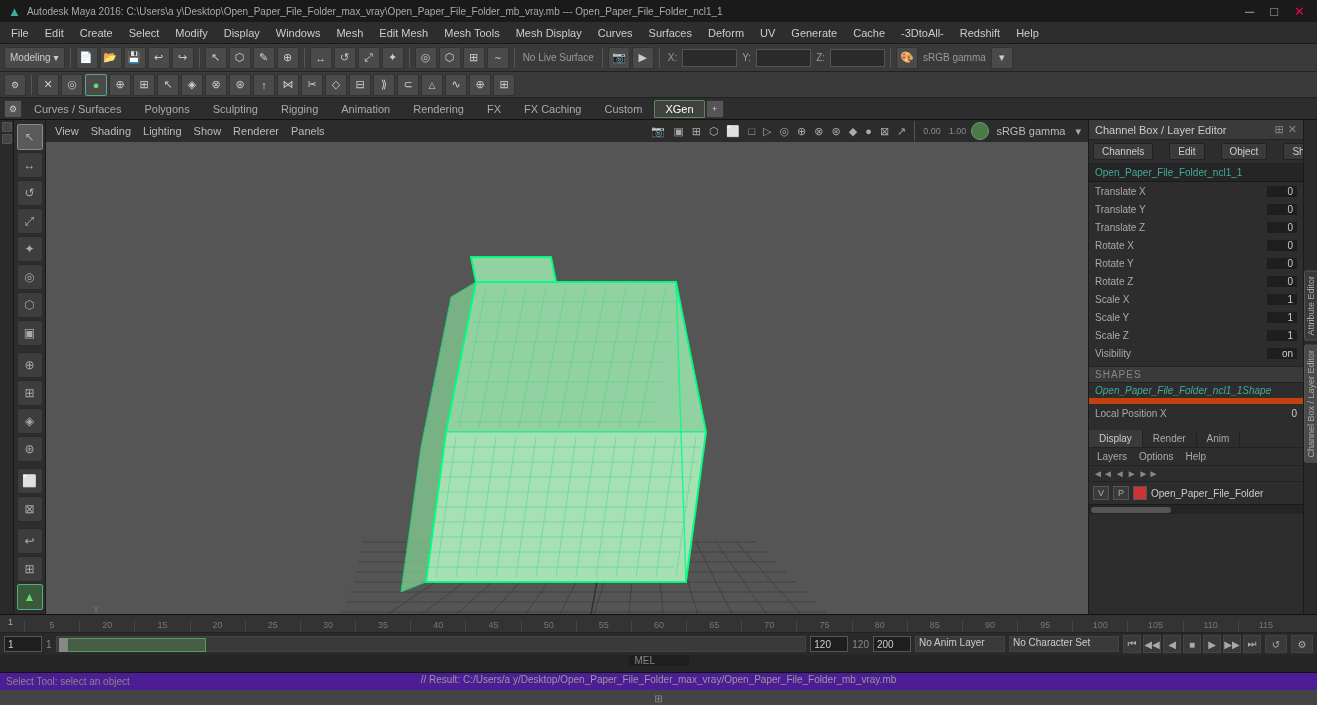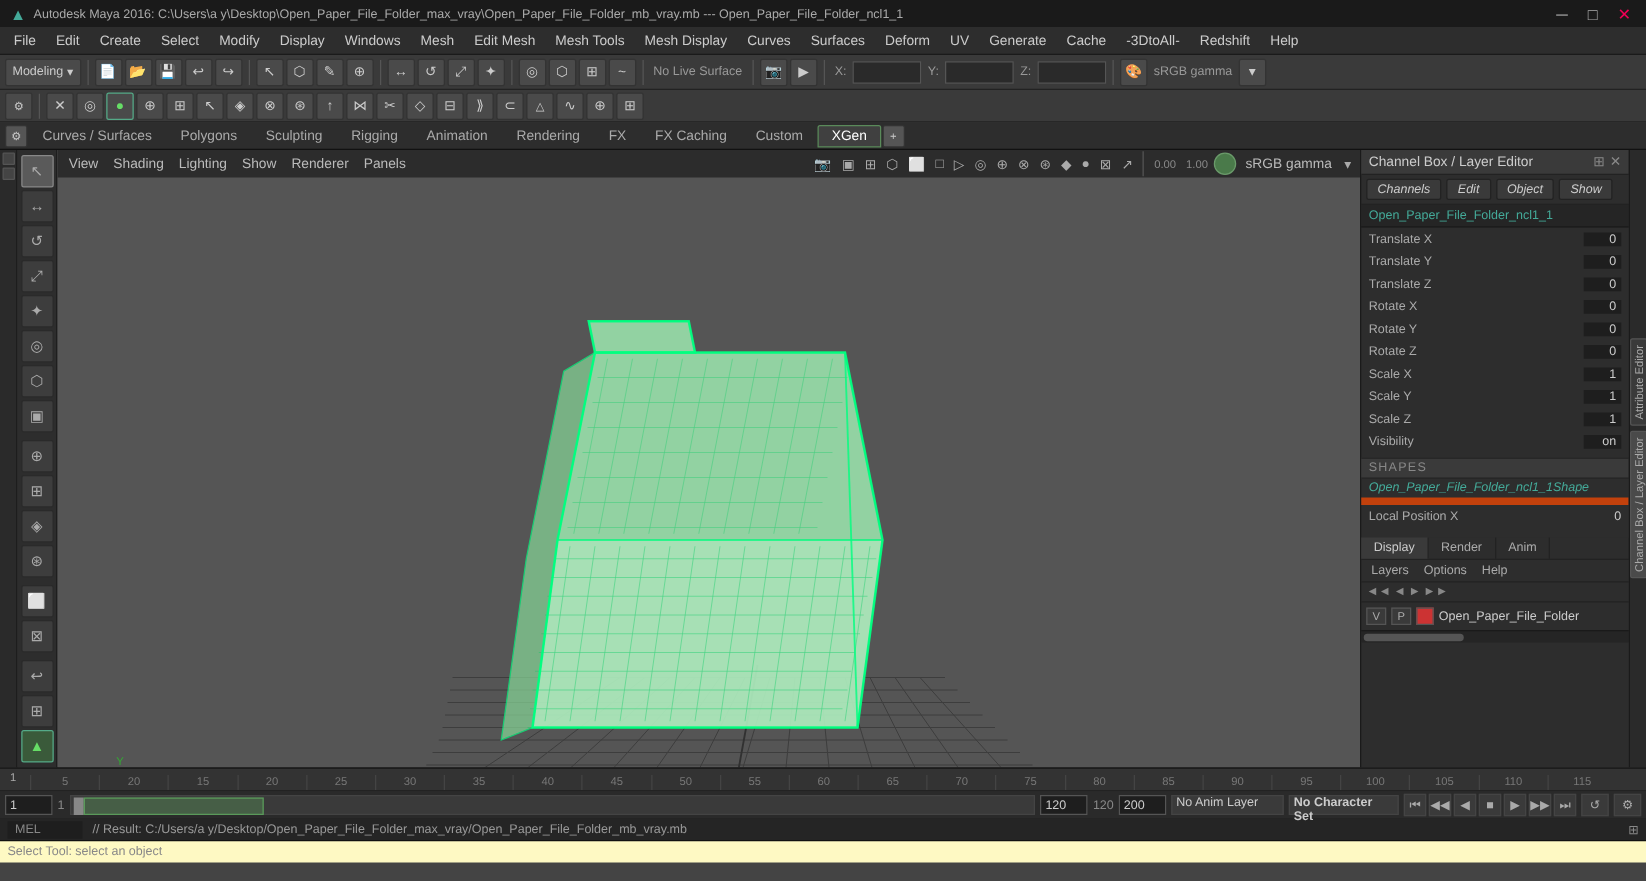--- a/index.html
+++ b/index.html
@@ -205,24 +205,23 @@
       justify-content: space-between;
       align-items: center;
     }
     .panel-header-btn {
       color: #888;
       cursor: pointer;
       font-size: 11px;
     }
     #channel-buttons {
       display: flex;
-      gap: 4px;
+      gap: 16px;
       padding: 3px 4px;
       border-bottom: 1px solid #222;
-      font-style: italic;
     }
     .ch-btn {
       padding: 2px 8px;
       font-size: 10px;
       color: #ccc;
       cursor: pointer;
       background: #3a3a3a;
       border: 1px solid #222;
       border-radius: 2px;
     }
@@ -391,20 +390,21 @@
 
     
     #statusbar {
       height: 18px;
       background: #252525;
       border-top: 1px solid #111;
       display: flex;
       align-items: center;
       padding: 0 6px;
       gap: 8px;
+      flex-direction: column;
     }
     #status-cmd { color: #888; font-size: 10px; padding: 0 6px; background: #1e1e1e; height: 14px; display: flex; align-items: center; min-width: 60px; }
     #status-msg { color: #999; font-size: 10px; flex: 1; }
     #status-icon { color: #888; font-size: 10px; cursor: pointer; }
 
     
     #attr-edge {
       width: 14px;
       background: #2a2a2a;
       border-left: 1px solid #1a1a1a;
@@ -913,21 +913,21 @@
       <div class="tl-thumb"></div>
 
       <div style="position:absolute;top:1px;left:10px;right:80%;height:14px;background:rgba(100,180,100,0.3);border:1px solid #5a9a5a;"></div>
     </div>
     <input class="tl-input" value="120" style="">
     <div class="tl-label">120</div>
     <input class="tl-input" value="200" style="">
     <div class="tl-select" style="width:90px;">
       <span>No Anim Layer</span>
     </div>
-    <div class="tl-select" style="width:88px;font-weight:bold;">
+    <div class="tl-select" style="width:110px;">
       <span>No Character Set</span>
     </div>
     <div id="transport-controls">
       <div class="transport-btn">⏮</div>
       <div class="transport-btn">◀◀</div>
       <div class="transport-btn">◀</div>
       <div class="transport-btn">■</div>
       <div class="transport-btn">▶</div>
       <div class="transport-btn">▶▶</div>
       <div class="transport-btn">⏭</div>
@@ -936,15 +936,15 @@
     <div class="transport-btn" style="width:22px;">⚙</div>
   </div>
 </div>
 
 <div id="statusbar">
   <div id="status-cmd">MEL</div>
   <div id="status-msg">// Result: C:/Users/a y/Desktop/Open_Paper_File_Folder_max_vray/Open_Paper_File_Folder_mb_vray.mb</div>
   <div id="status-icon">⊞</div>
 </div>
 
-<div style="height:18px;background:#fef9c3;border-top:1px solid #111;display:flex;align-items:center;padding:0 6px;">
+<div style="height:18px;background:#4c1d95;border-top:1px solid #111;display:flex;align-items:center;padding:0 6px;">
   <span style="color:#888;font-size:10px;">Select Tool: select an object</span>
 </div>
 
 </body></html>

